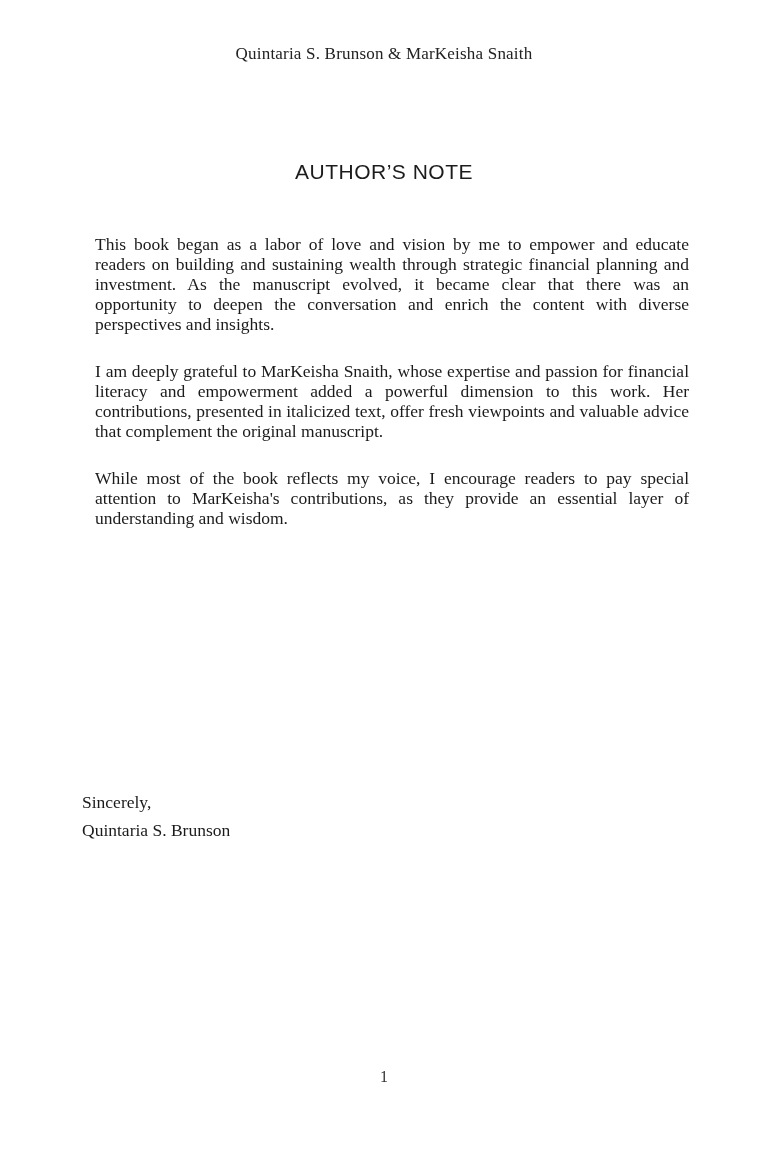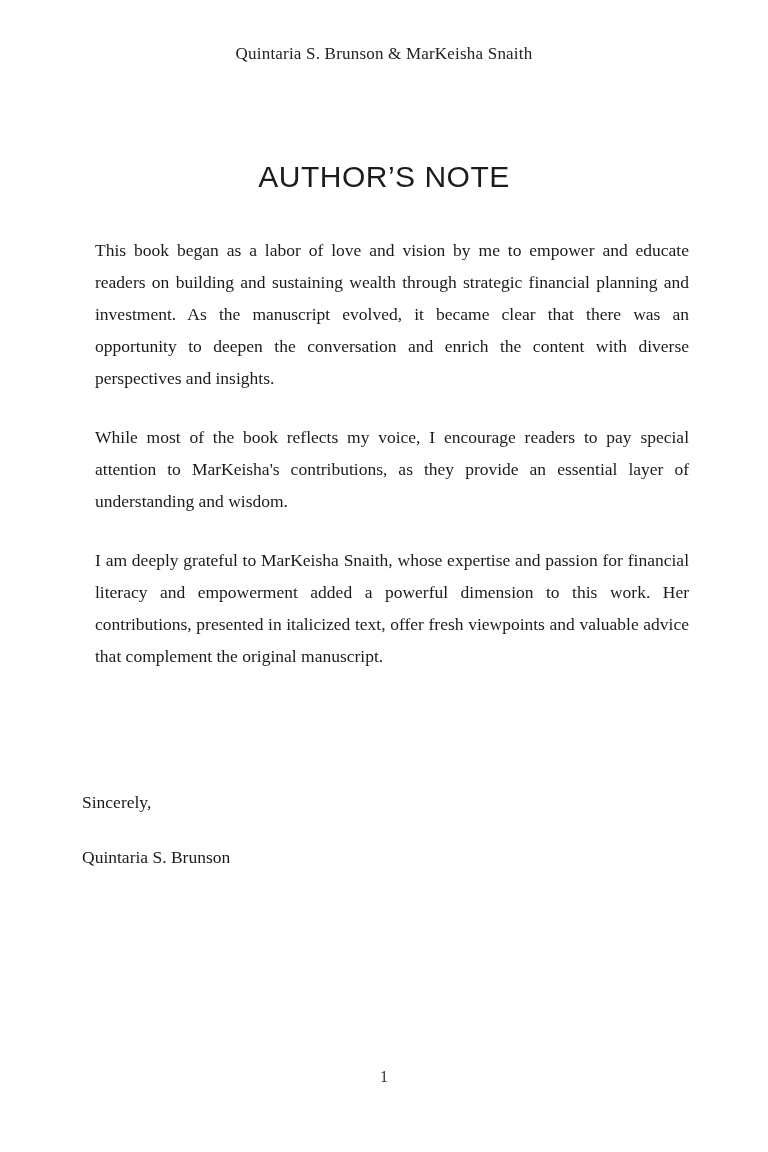--- a/index.html
+++ b/index.html
@@ -27,49 +27,48 @@
     color: #222222;
     letter-spacing: 0.2px;
   }
   .note-title {
     position: absolute;
     top: 160px;
     left: 0;
     width: 100%;
     text-align: center;
     font-family: "Liberation Sans", "DejaVu Sans", sans-serif;
-    font-size: 30px;
+    font-size: 21px;
     font-weight: 400;
     color: #1c1c1c;
     letter-spacing: 0.5px;
   }
   .body-text {
     position: absolute;
     top: 234px;
     left: 95px;
     width: 594px;
     font-size: 17.5px;
-    line-height: 32px;
+    line-height: 20px;
     color: #1b1b1b;
   }
   .body-text p {
     text-align: justify;
     margin-bottom: 27px;
   }
   .closing-block {
     position: absolute;
     top: 788px;
     left: 82px;
     width: 594px;
     font-size: 17.5px;
     line-height: 28px;
     color: #1b1b1b;
   }
   .signature {
-    margin-top: 27px;
   }
   .page-number {
     position: absolute;
     top: 1068px;
     left: 0;
     width: 100%;
     text-align: center;
     font-size: 16px;
     color: #333333;
   }
@@ -78,22 +77,22 @@
 <body>
 
 <div class="page">
 
   <div class="running-head">Quintaria S. Brunson &amp; MarKeisha Snaith</div>
 
   <h1 class="note-title">AUTHOR’S NOTE</h1>
 
   <div class="body-text">
     <p>This book began as a labor of love and vision by me to empower and educate readers on building and sustaining wealth through strategic financial planning and investment. As the manuscript evolved, it became clear that there was an opportunity to deepen the conversation and enrich the content with diverse perspectives and insights.</p>
+    <p>I am deeply grateful to MarKeisha Snaith, whose expertise and passion for financial literacy and empowerment added a powerful dimension to this work. Her contributions, presented in italicized text, offer fresh viewpoints and valuable advice that complement the original manuscript.</p>
     <p>While most of the book reflects my voice, I encourage readers to pay special attention to MarKeisha's contributions, as they provide an essential layer of understanding and wisdom.</p>
-    <p>I am deeply grateful to MarKeisha Snaith, whose expertise and passion for financial literacy and empowerment added a powerful dimension to this work. Her contributions, presented in italicized text, offer fresh viewpoints and valuable advice that complement the original manuscript.</p>
   </div>
 
   <div class="closing-block">
     <div class="closing">Sincerely,</div>
     <div class="signature">Quintaria S. Brunson</div>
   </div>
 
   <div class="page-number">1</div>
 
 </div>

